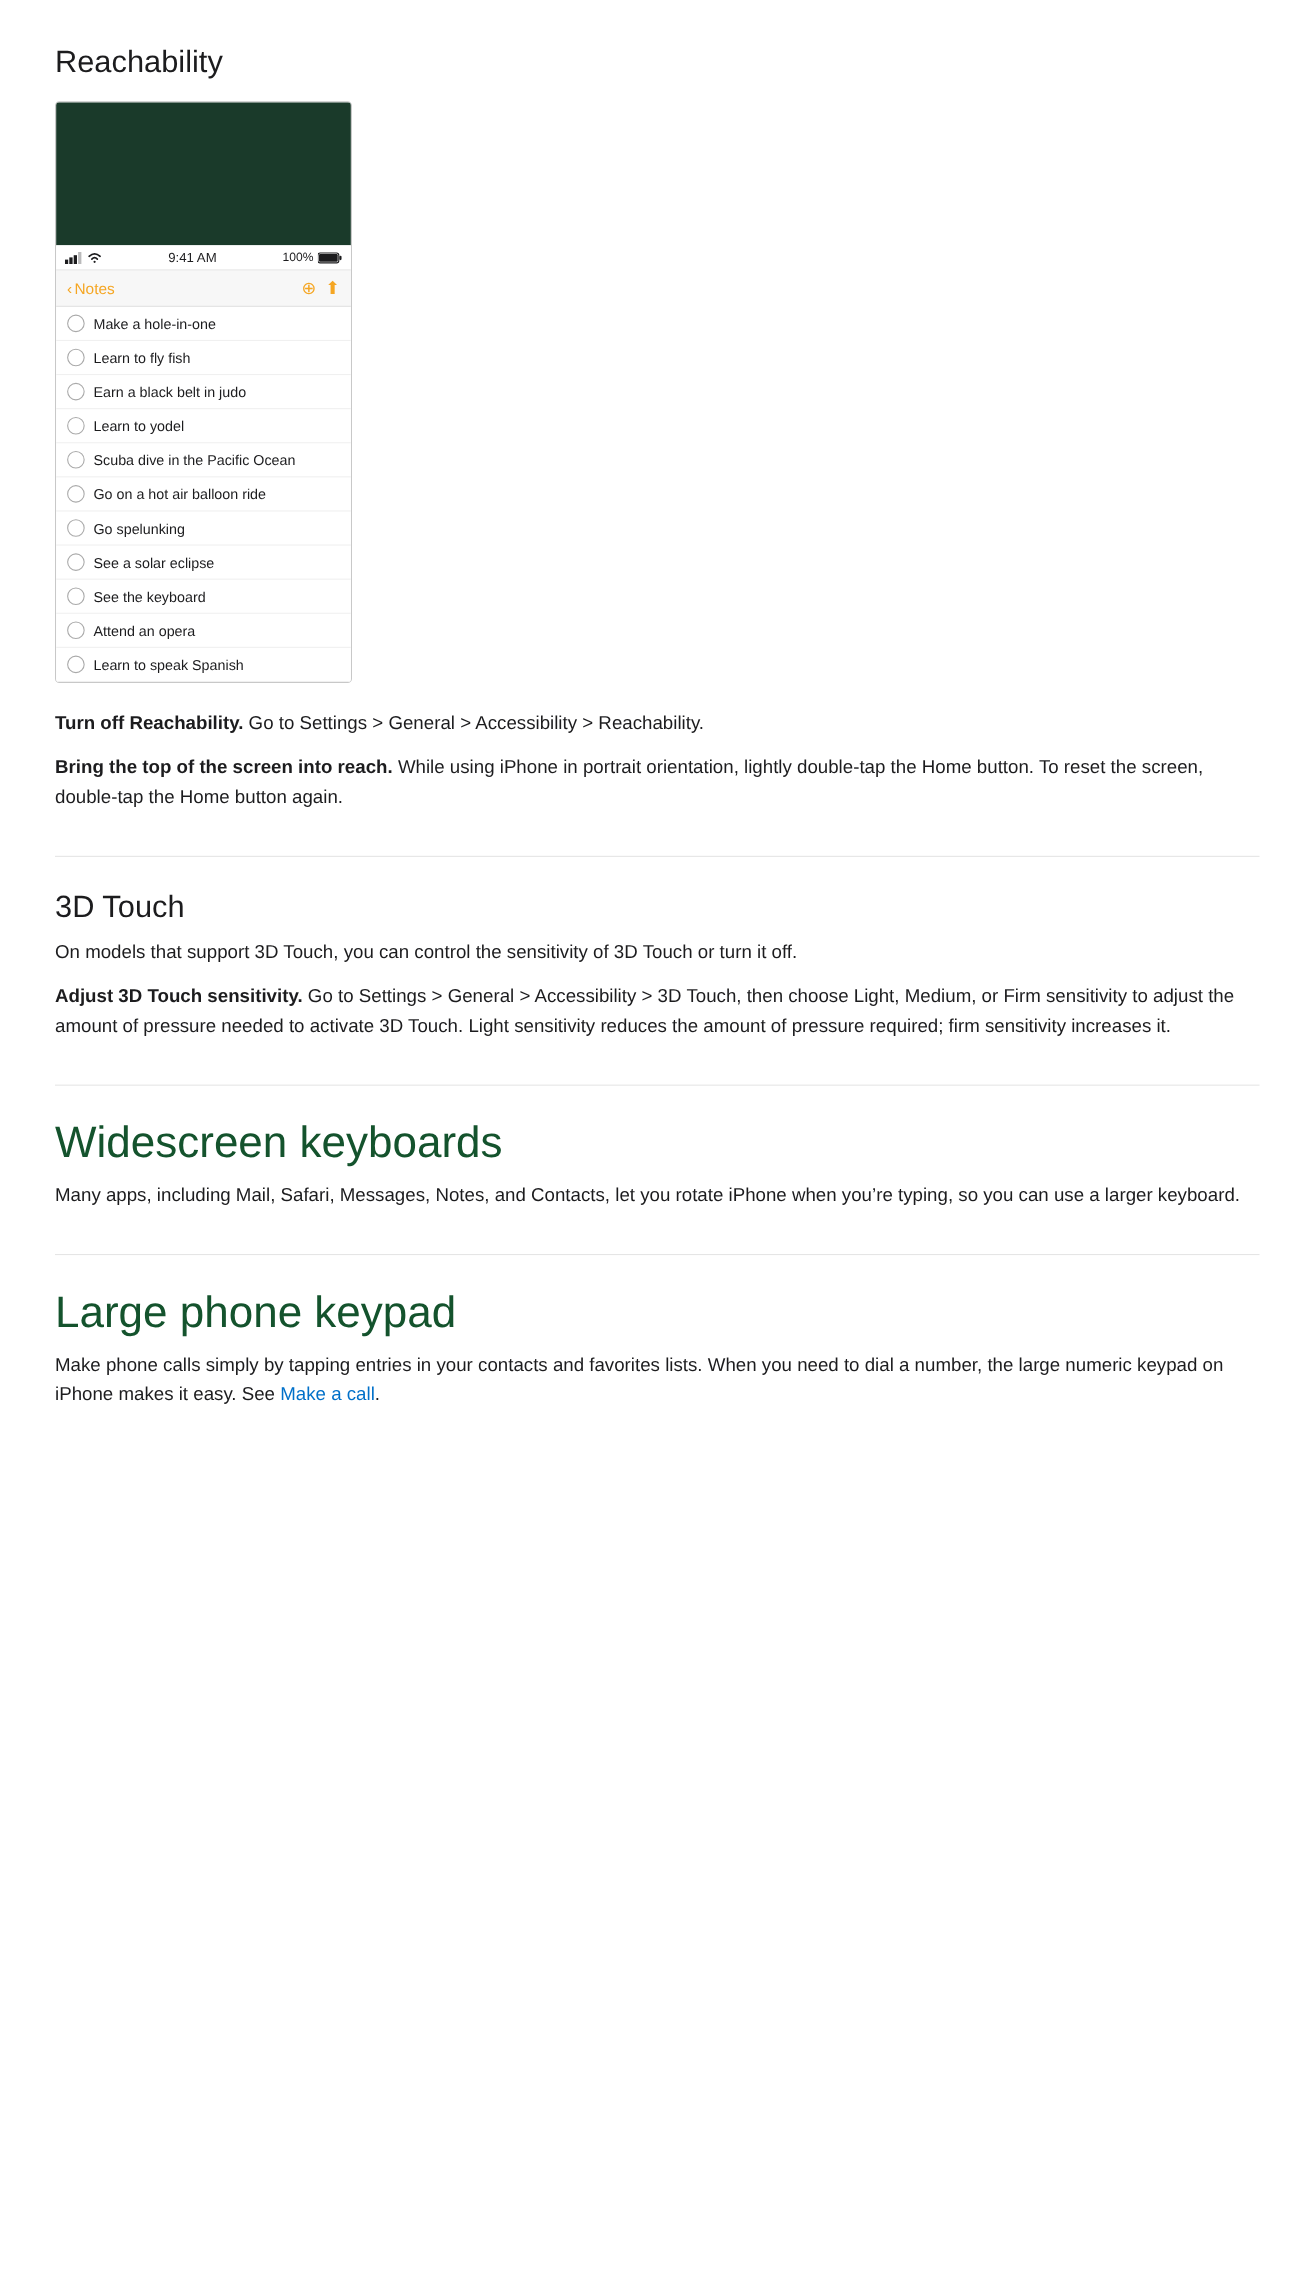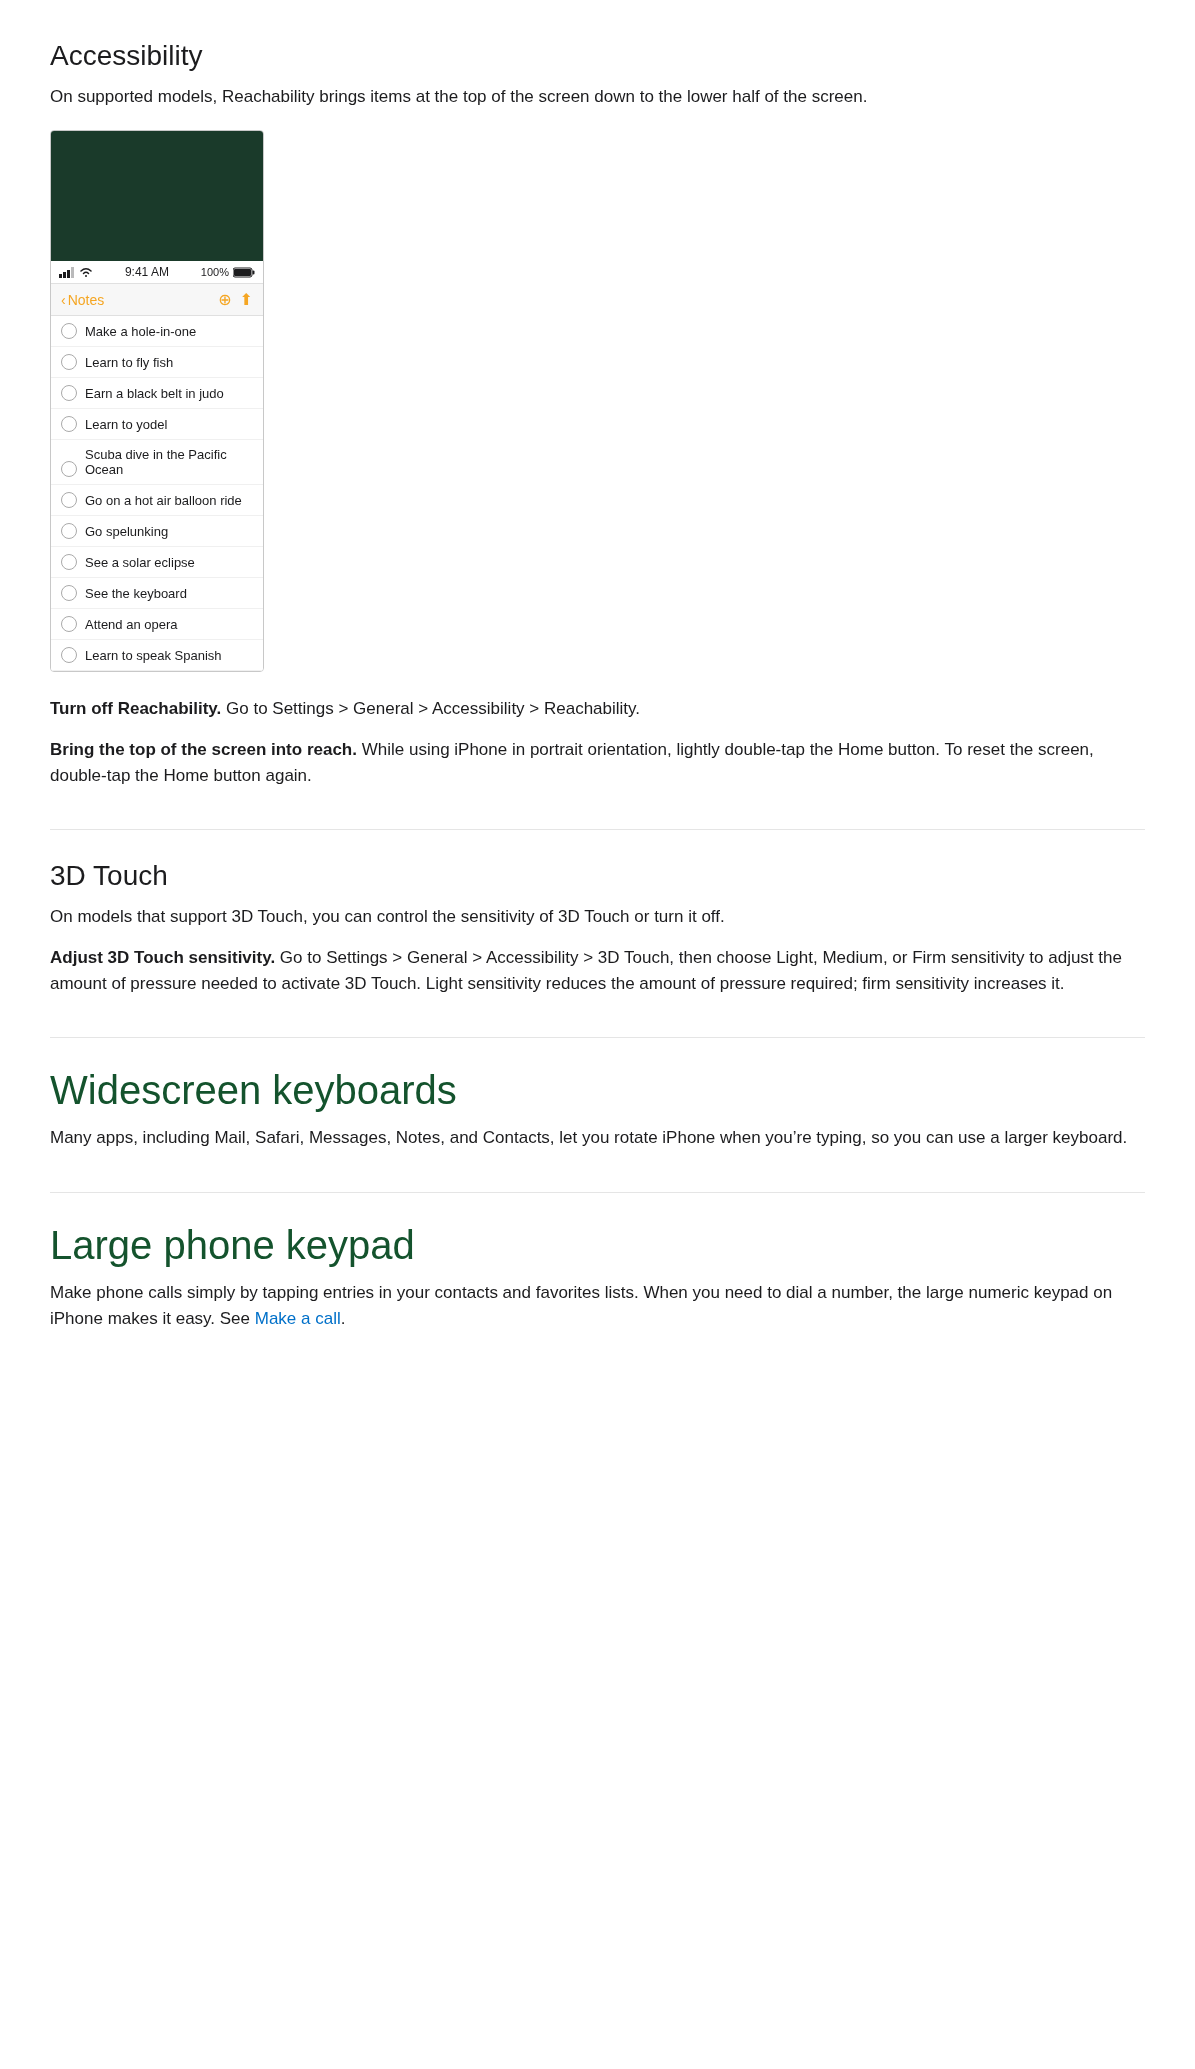--- a/index.html
+++ b/index.html
@@ -40,21 +40,21 @@
 
     .section {
       margin-bottom: 40px;
     }
 
     .phone-screenshot-container {
       margin: 20px 0 24px 0;
     }
 
     .phone-frame {
-      width: 214px;
+      width: 270px;
       border: 1px solid #c8c8c8;
       border-radius: 4px;
       overflow: hidden;
       display: inline-block;
       vertical-align: top;
     }
 
     .phone-top-bar {
       background: #1a3a2a;
       height: 130px;
@@ -142,25 +142,22 @@
     .divider {
       border: none;
       border-top: 1px solid #e5e5e5;
       margin: 30px 0;
     }
   </style>
 </head>
 <body>
 
 <div class="section">
-  <h1 class="section-title">Accessibility</h1>
-
-  <p>
-    <span>On supported models, Reachability brings items at the top of the screen down to the lower half of the screen.</span>
-  </p>
+  <h1 class="section-title">Reachability</h1>
+
 
   <div class="phone-screenshot-container">
     <div class="phone-frame">
       
       <div class="phone-top-bar"></div>
 
       
       <div class="phone-status-bar">
         <div class="phone-status-left">
           <svg width="16" height="11" viewBox="0 0 16 11">

